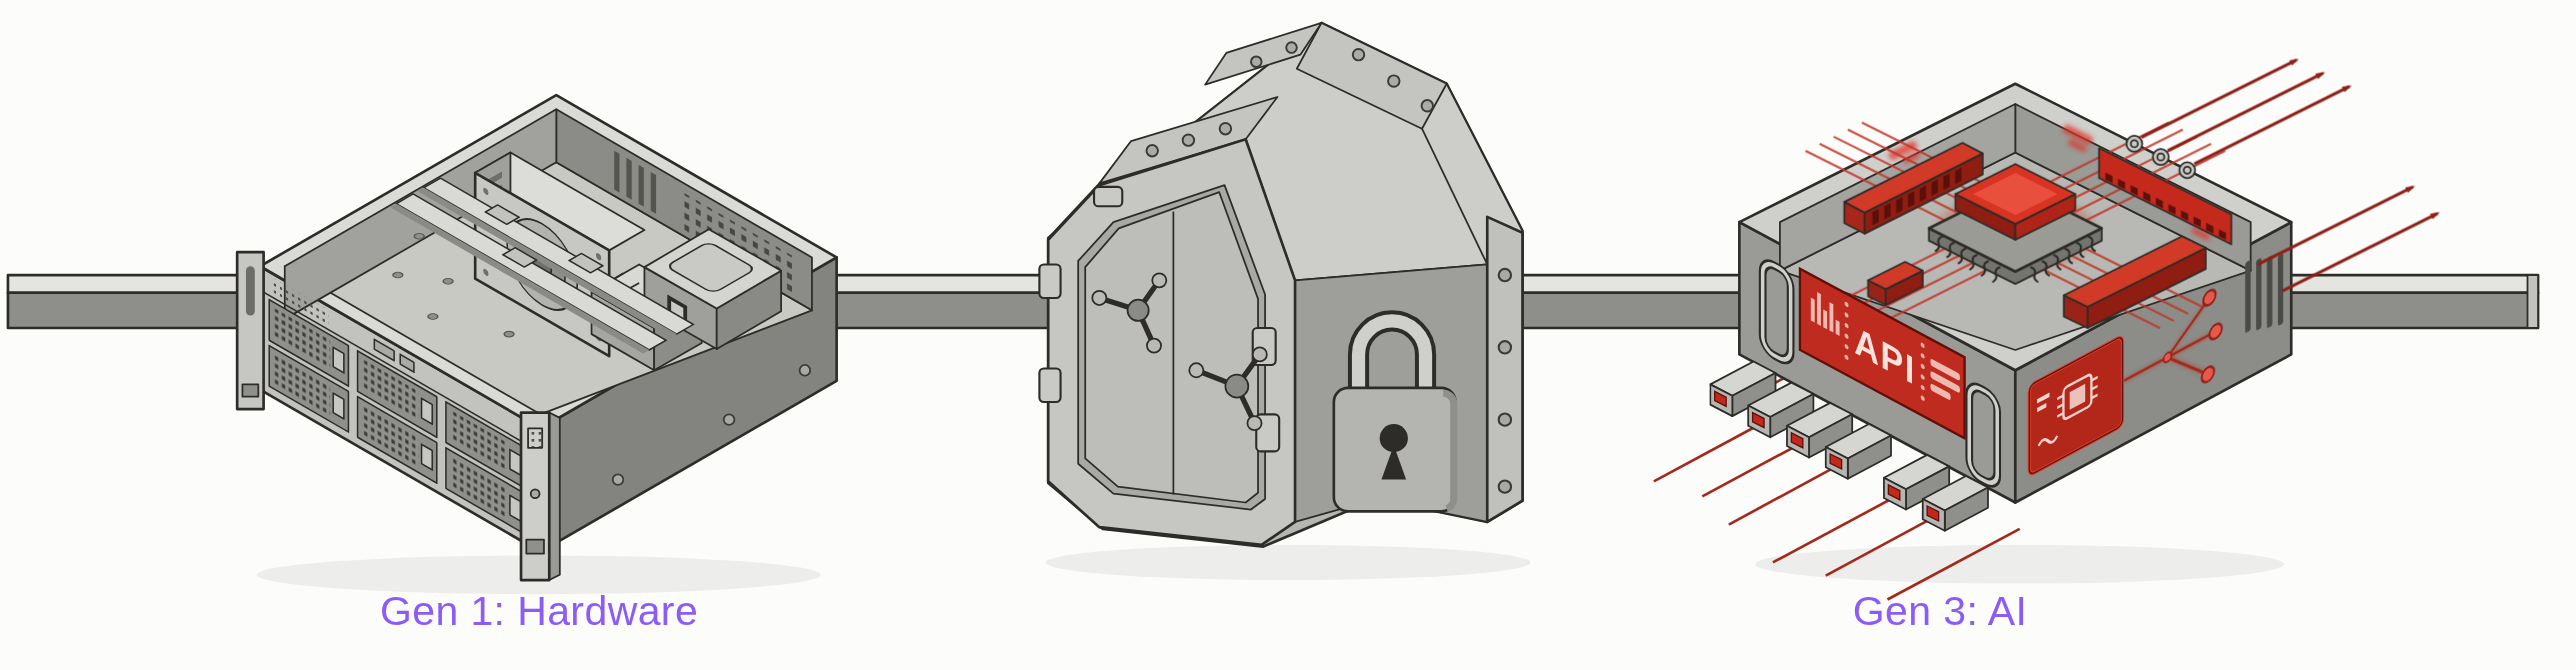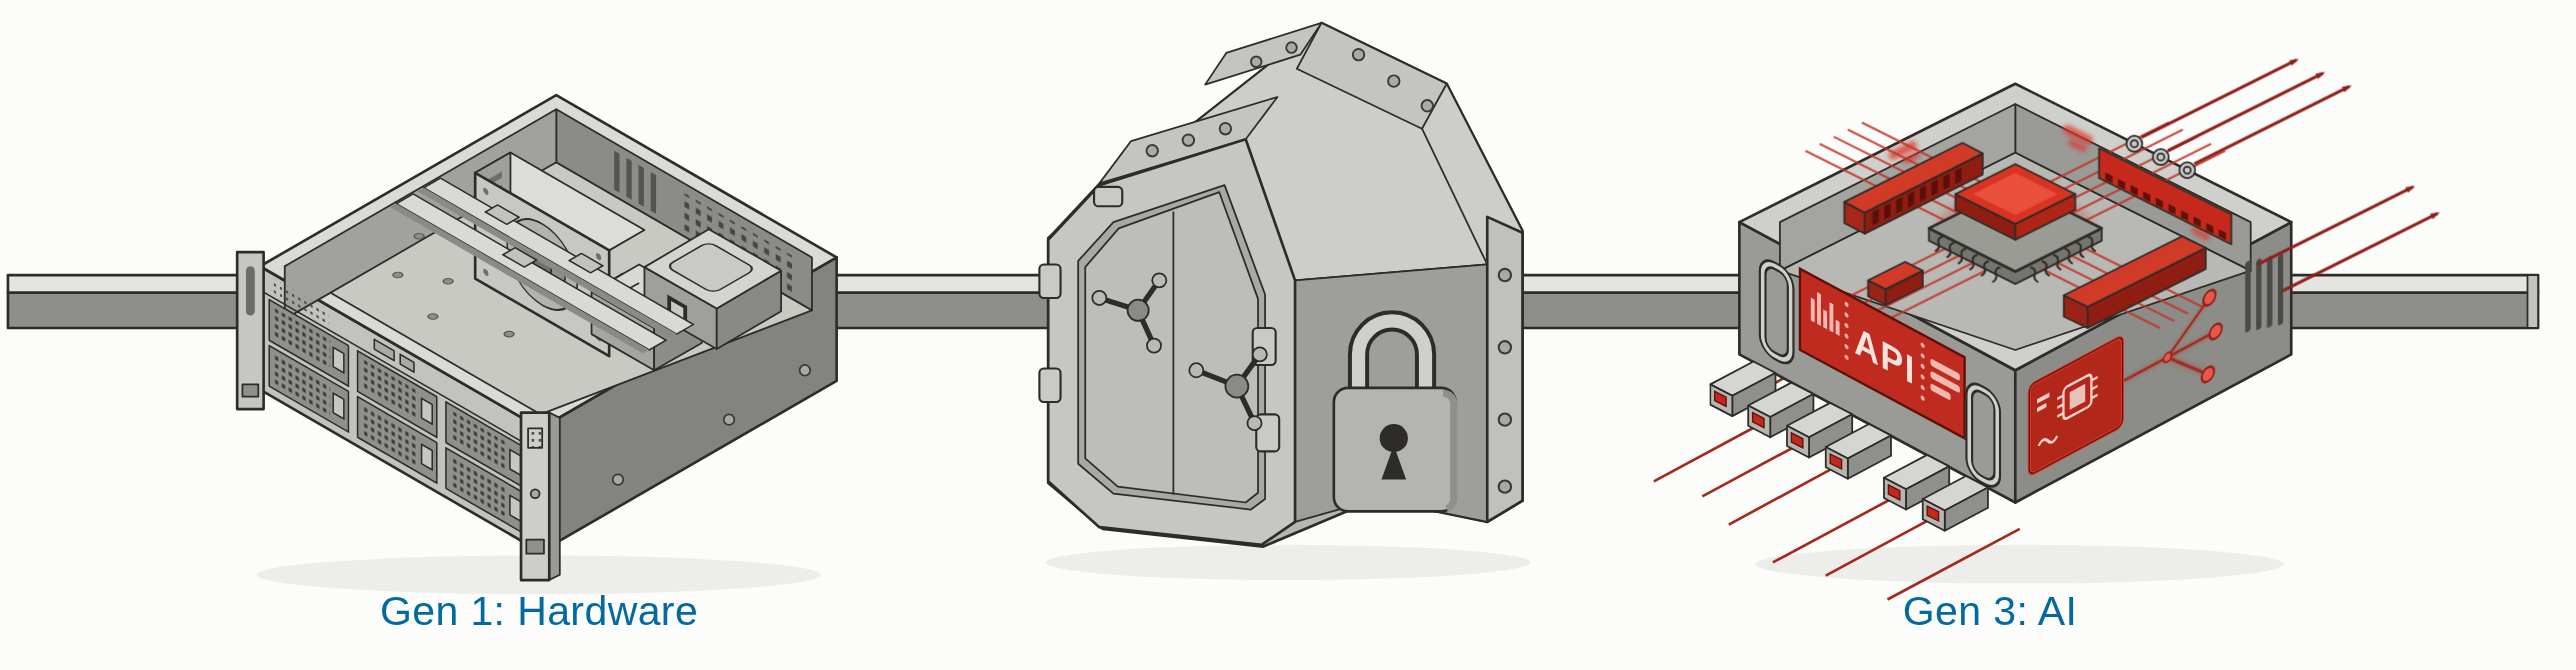--- a/index.html
+++ b/index.html
@@ -4,21 +4,21 @@
 <style>
   html,body{margin:0;padding:0;}
   body{
     width:2576px;height:670px;overflow:hidden;position:relative;
     background:#fcfcfa;font-family:"Liberation Sans",sans-serif;
   }
   #stage{position:absolute;inset:0;}
   svg{display:block;}
   .lbl{
     position:absolute;top:589px;transform:translateX(-50%);
-    font-size:41px;line-height:1.1;color:#0369a1;letter-spacing:0.4px;
+    font-size:41px;line-height:1.1;color:#8b5cf6;letter-spacing:0.4px;
     white-space:nowrap;
   }
   .ol{stroke:#2e2c29;stroke-width:3;stroke-linejoin:round;stroke-linecap:round;}
   .ol2{stroke:#2e2c29;stroke-width:2;stroke-linejoin:round;}
   .red-line{stroke:#a3291c;stroke-width:3;fill:none;}
   .trace{stroke:#c23527;stroke-width:2.5;fill:none;opacity:.85;}
   text.api{font-family:"Liberation Sans",sans-serif;font-weight:bold;}
 </style>
 </head>
 <body>
@@ -551,15 +551,15 @@
       <line x1="2428" y1="156" x2="2604" y2="68" marker-end="url(#mr)"></line>
       <line x1="2458" y1="171" x2="2634" y2="83" marker-end="url(#mr)"></line>
       <line x1="2488" y1="186" x2="2664" y2="98" marker-end="url(#mr)"></line>
       <line x1="2560" y1="300" x2="2736" y2="212" marker-end="url(#mr)"></line>
       <line x1="2588" y1="330" x2="2764" y2="242" marker-end="url(#mr)"></line>
     </g>
   </g>
 </svg>
 
   <div class="lbl" style="left:539px">Gen 1: Hardware</div>
-  <div class="lbl" style="left:1990px">Gen 3: AI</div>
+  <div class="lbl" style="left:1940px">Gen 3: AI</div>
 </div>
 
 
 </body></html>

